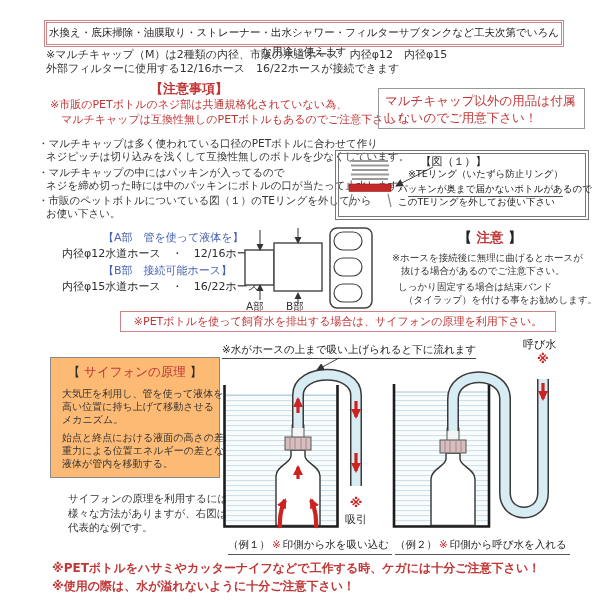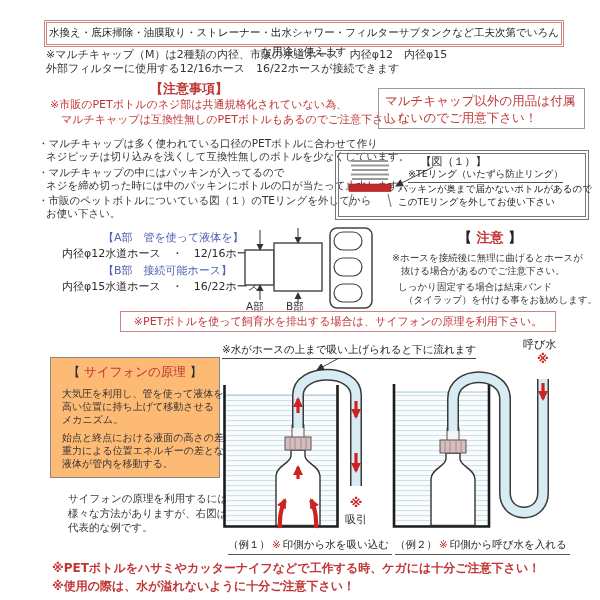--- a/index.html
+++ b/index.html
@@ -11,21 +11,21 @@
   .banner{border:3px double #cc8484;text-align:center;font-size:10.5px;line-height:19px;color:#222;}
   .banner2{border:1px solid #cc8484;text-align:center;font-size:11px;line-height:19px;color:#c13535;}
   .introline{font-size:11px;color:#333;white-space:nowrap;}
   .ntitle{font-size:13px;font-weight:bold;color:#c13535;white-space:nowrap;}
   .warn{font-size:11px;color:#c13535;white-space:nowrap;}
   .bullet{font-size:10.5px;color:#333;white-space:nowrap;}
   .accbox{border:1px solid #999;color:#c13535;font-size:12.5px;line-height:17px;padding:3px 6px;}
   .tebox{border:1px solid #777;}
   .tebox .inner{position:absolute;inset:2px;border:1px solid #777;pointer-events:none;}
   .tetitle{font-size:11px;color:#222;text-align:center;white-space:nowrap;}
-  .tesub{font-size:9.5px;color:#222;border-bottom:1px solid #555;padding-bottom:1px;white-space:nowrap;}
+  .tesub{font-size:9.5px;color:#222;border-bottom:1px solid #555;padding-bottom:15px;white-space:nowrap;}
   .tedesc{font-size:9.5px;color:#222;white-space:nowrap;}
   .hosetitle{font-size:11px;color:#4a62b0;white-space:nowrap;}
   .hosedesc{font-size:11px;color:#2b2b2b;white-space:nowrap;}
   .cautitle{font-size:13.5px;font-weight:bold;text-align:center;white-space:nowrap;color:#222;}
   .cauline{font-size:9.5px;color:#333;white-space:nowrap;}
   .hosenote{font-size:10.5px;color:#222;border-bottom:1px solid #444;padding-bottom:1px;white-space:nowrap;}
   .primlbl{font-size:11px;color:#222;white-space:nowrap;}
   .primmark{font-size:12px;color:#cc2222;font-weight:bold;}
   .prbox{border:1px solid #888;background:#fdba74;}
   .prtitle{font-size:12.5px;text-align:center;white-space:nowrap;width:100%;}

